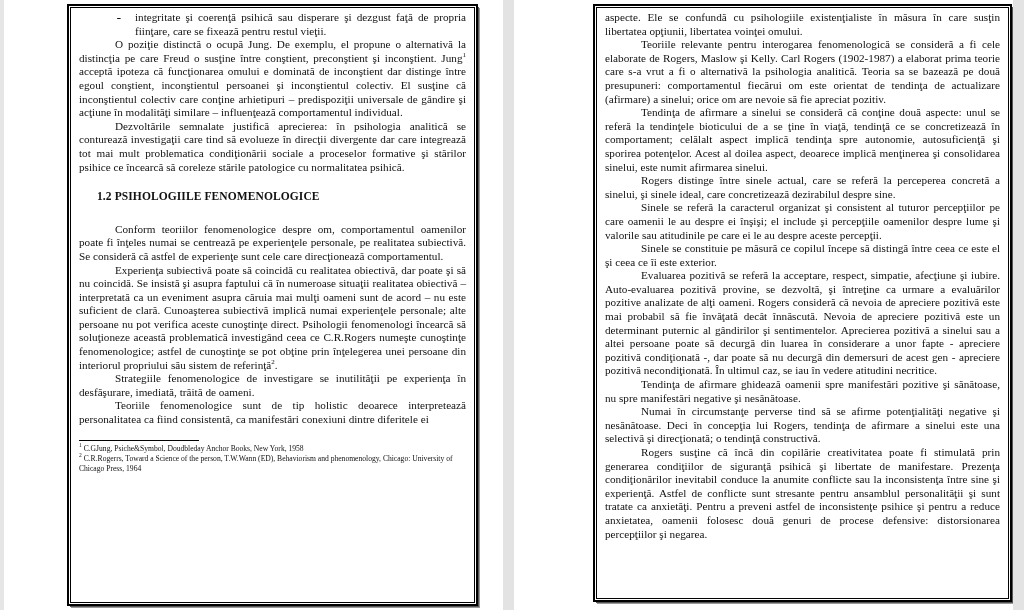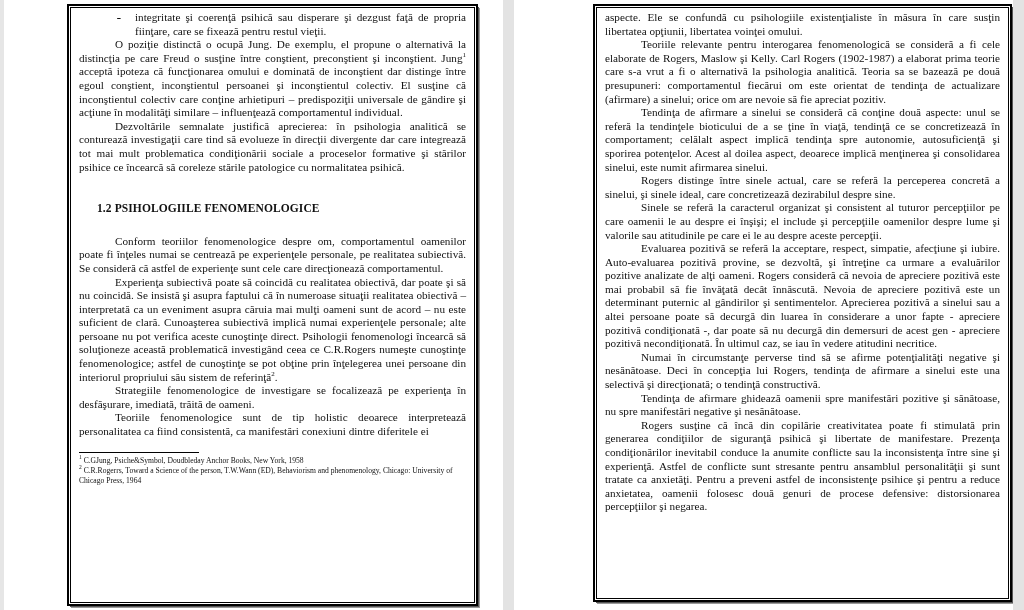--- a/index.html
+++ b/index.html
@@ -52,21 +52,21 @@
     margin: 0;
   }
   .bullet .dash {
     position: absolute; left: 38px; top: 0;
   }
   p.para { margin: 0; text-indent: 36px; }
   p.noindent { margin: 0; text-indent: 0; }
   sup { font-size: 7px; line-height: 0; vertical-align: super; }
   h2.section {
     font-size: 11.5px; font-weight: bold;
-    margin: 28px 0 19px 18px;
+    margin: 16px 0 19px 18px;
     letter-spacing: 0.1px;
   }
   .footnote-rule {
     width: 120px; border-top: 1px solid #000;
     margin: 13px 0 3px 0;
   }
   .footnote {
     font-size: 7.6px; line-height: 10px; color: #111;
     text-align: left;
   }
@@ -91,41 +91,42 @@
         <span>integritate şi coerenţă psihică sau disperare şi dezgust faţă de propria fiinţare, care se fixează pentru restul vieţii.</span>
       </div>
 
       <p class="para"><span>O poziţie distinctă o ocupă Jung. De exemplu, el propune o alternativă la distincţia pe care Freud o susţine între conştient, preconştient şi inconştient. Jung</span><sup>1</sup><span> acceptă ipoteza că funcţionarea omului e dominată de inconştient dar distinge între egoul conştient, inconştientul persoanei şi inconştientul colectiv. El susţine că inconştientul colectiv care conţine arhietipuri – predispoziţii universale de gândire şi acţiune în modalităţi similare – influenţează comportamentul individual.</span></p>
       <p class="para">Dezvoltările semnalate justifică aprecierea: în psihologia analitică se conturează investigaţii care tind să evolueze în direcţii divergente dar care integrează tot mai mult problematica condiţionării sociale a proceselor formative şi stărilor psihice ce încearcă să coreleze stările patologice cu normalitatea psihică.</p>
 
       <h2 class="section">1.2 PSIHOLOGIILE FENOMENOLOGICE</h2>
 
       <p class="para">Conform teoriilor fenomenologice despre om, comportamentul oamenilor poate fi înţeles numai se centrează pe experienţele personale, pe realitatea subiectivă. Se consideră că astfel de experienţe sunt cele care direcţionează comportamentul.</p>
       <p class="para"><span>Experienţa subiectivă poate să coincidă cu realitatea obiectivă, dar poate şi să nu coincidă. Se insistă şi asupra faptului că în numeroase situaţii realitatea obiectivă – interpretată ca un eveniment asupra căruia mai mulţi oameni sunt de acord – nu este suficient de clară. Cunoaşterea subiectivă implică numai experienţele personale; alte persoane nu pot verifica aceste cunoştinţe direct. Psihologii fenomenologi încearcă să soluţioneze această problematică investigând ceea ce C.R.Rogers numeşte cunoştinţe fenomenologice; astfel de cunoştinţe se pot obţine prin înţelegerea unei persoane din interiorul propriului său sistem de referinţă</span><sup>2</sup><span>.</span></p>
-      <p class="para">Strategiile fenomenologice de investigare se focalizează pe experienţa în desfăşurare, imediată, trăită de oameni.</p>
+      <p class="para">Strategiile fenomenologice de investigare se inutilităţii pe experienţa în desfăşurare, imediată, trăită de oameni.</p>
       <p class="para">Teoriile fenomenologice sunt de tip holistic deoarece interpretează personalitatea ca fiind consistentă, ca manifestări conexiuni dintre diferitele ei</p>
 
       <div class="footnote-rule"></div>
       <div class="footnote"><sup>1</sup><span> C.GJung, Psiche&amp;Symbol, Doudbleday Anchor Books, New York, 1958</span></div>
       <div class="footnote"><sup>2</sup><span> C.R.Rogerrs, Toward a Science of the person, T.W.Wann (ED), Behaviorism and phenomenology, Chicago: University of Chicago Press, 1964</span></div>
     </div>
   </div>
 </div>
 
 <div class="gutter"></div>
 
 <div class="page right">
   <div class="frame">
     <div class="text">
       <p class="noindent">aspecte. Ele se confundă cu psihologiile existenţialiste în măsura în care susţin libertatea opţiunii, libertatea voinţei omului.</p>
       <p class="para">Teoriile relevante pentru interogarea fenomenologică se consideră a fi cele elaborate de Rogers, Maslow şi Kelly. Carl Rogers (1902-1987) a elaborat prima teorie care s-a vrut a fi o alternativă la psihologia analitică. Teoria sa se bazează pe două presupuneri: comportamentul fiecărui om este orientat de tendinţa de actualizare (afirmare) a sinelui; orice om are nevoie să fie apreciat pozitiv.</p>
       <p class="para">Tendinţa de afirmare a sinelui se consideră că conţine două aspecte: unul se referă la tendinţele bioticului de a se ţine în viaţă, tendinţă ce se concretizează în comportament; celălalt aspect implică tendinţa spre autonomie, autosuficienţă şi sporirea potenţelor. Acest al doilea aspect, deoarece implică menţinerea şi consolidarea sinelui, este numit afirmarea sinelui.</p>
       <p class="para">Rogers distinge între sinele actual, care se referă la perceperea concretă a sinelui, şi sinele ideal, care concretizează dezirabilul despre sine.</p>
       <p class="para">Sinele se referă la caracterul organizat şi consistent al tuturor percepţiilor pe care oamenii le au despre ei înşişi; el include şi percepţiile oamenilor despre lume şi valorile sau atitudinile pe care ei le au despre aceste percepţii.</p>
+      <p class="para">Sinele se constituie pe măsură ce copilul începe să distingă între ceea ce este el şi ceea ce îi este exterior.</p>
       <p class="para">Evaluarea pozitivă se referă la acceptare, respect, simpatie, afecţiune şi iubire. Auto-evaluarea pozitivă provine, se dezvoltă, şi întreţine ca urmare a evaluărilor pozitive analizate de alţi oameni. Rogers consideră că nevoia de apreciere pozitivă este mai probabil să fie învăţată decât înnăscută. Nevoia de apreciere pozitivă este un determinant puternic al gândirilor şi sentimentelor. Aprecierea pozitivă a sinelui sau a altei persoane poate să decurgă din luarea în considerare a unor fapte - apreciere pozitivă condiţionată -, dar poate să nu decurgă din demersuri de acest gen - apreciere pozitivă necondiţionată. În ultimul caz, se iau în vedere atitudini necritice.</p>
+      <p class="para">Tendinţa de afirmare ghidează oamenii spre manifestări pozitive şi sănătoase, nu spre manifestări negative şi nesănătoase.</p>
       <p class="para">Numai în circumstanţe perverse tind să se afirme potenţialităţi negative şi nesănătoase. Deci în concepţia lui Rogers, tendinţa de afirmare a sinelui este una selectivă şi direcţionată; o tendinţă constructivă.</p>
-      <p class="para">Tendinţa de afirmare ghidează oamenii spre manifestări pozitive şi sănătoase, nu spre manifestări negative şi nesănătoase.</p>
       <p class="para">Rogers susţine că încă din copilărie creativitatea poate fi stimulată prin generarea condiţiilor de siguranţă psihică şi libertate de manifestare. Prezenţa condiţionărilor inevitabil conduce la anumite conflicte sau la inconsistenţa între sine şi experienţă. Astfel de conflicte sunt stresante pentru ansamblul personalităţii şi sunt tratate ca anxietăţi. Pentru a preveni astfel de inconsistenţe psihice şi pentru a reduce anxietatea, oamenii folosesc două genuri de procese defensive: distorsionarea percepţiilor şi negarea.</p>
     </div>
   </div>
 </div>
 
 <div class="edge-right"></div>
 
 </body></html>

